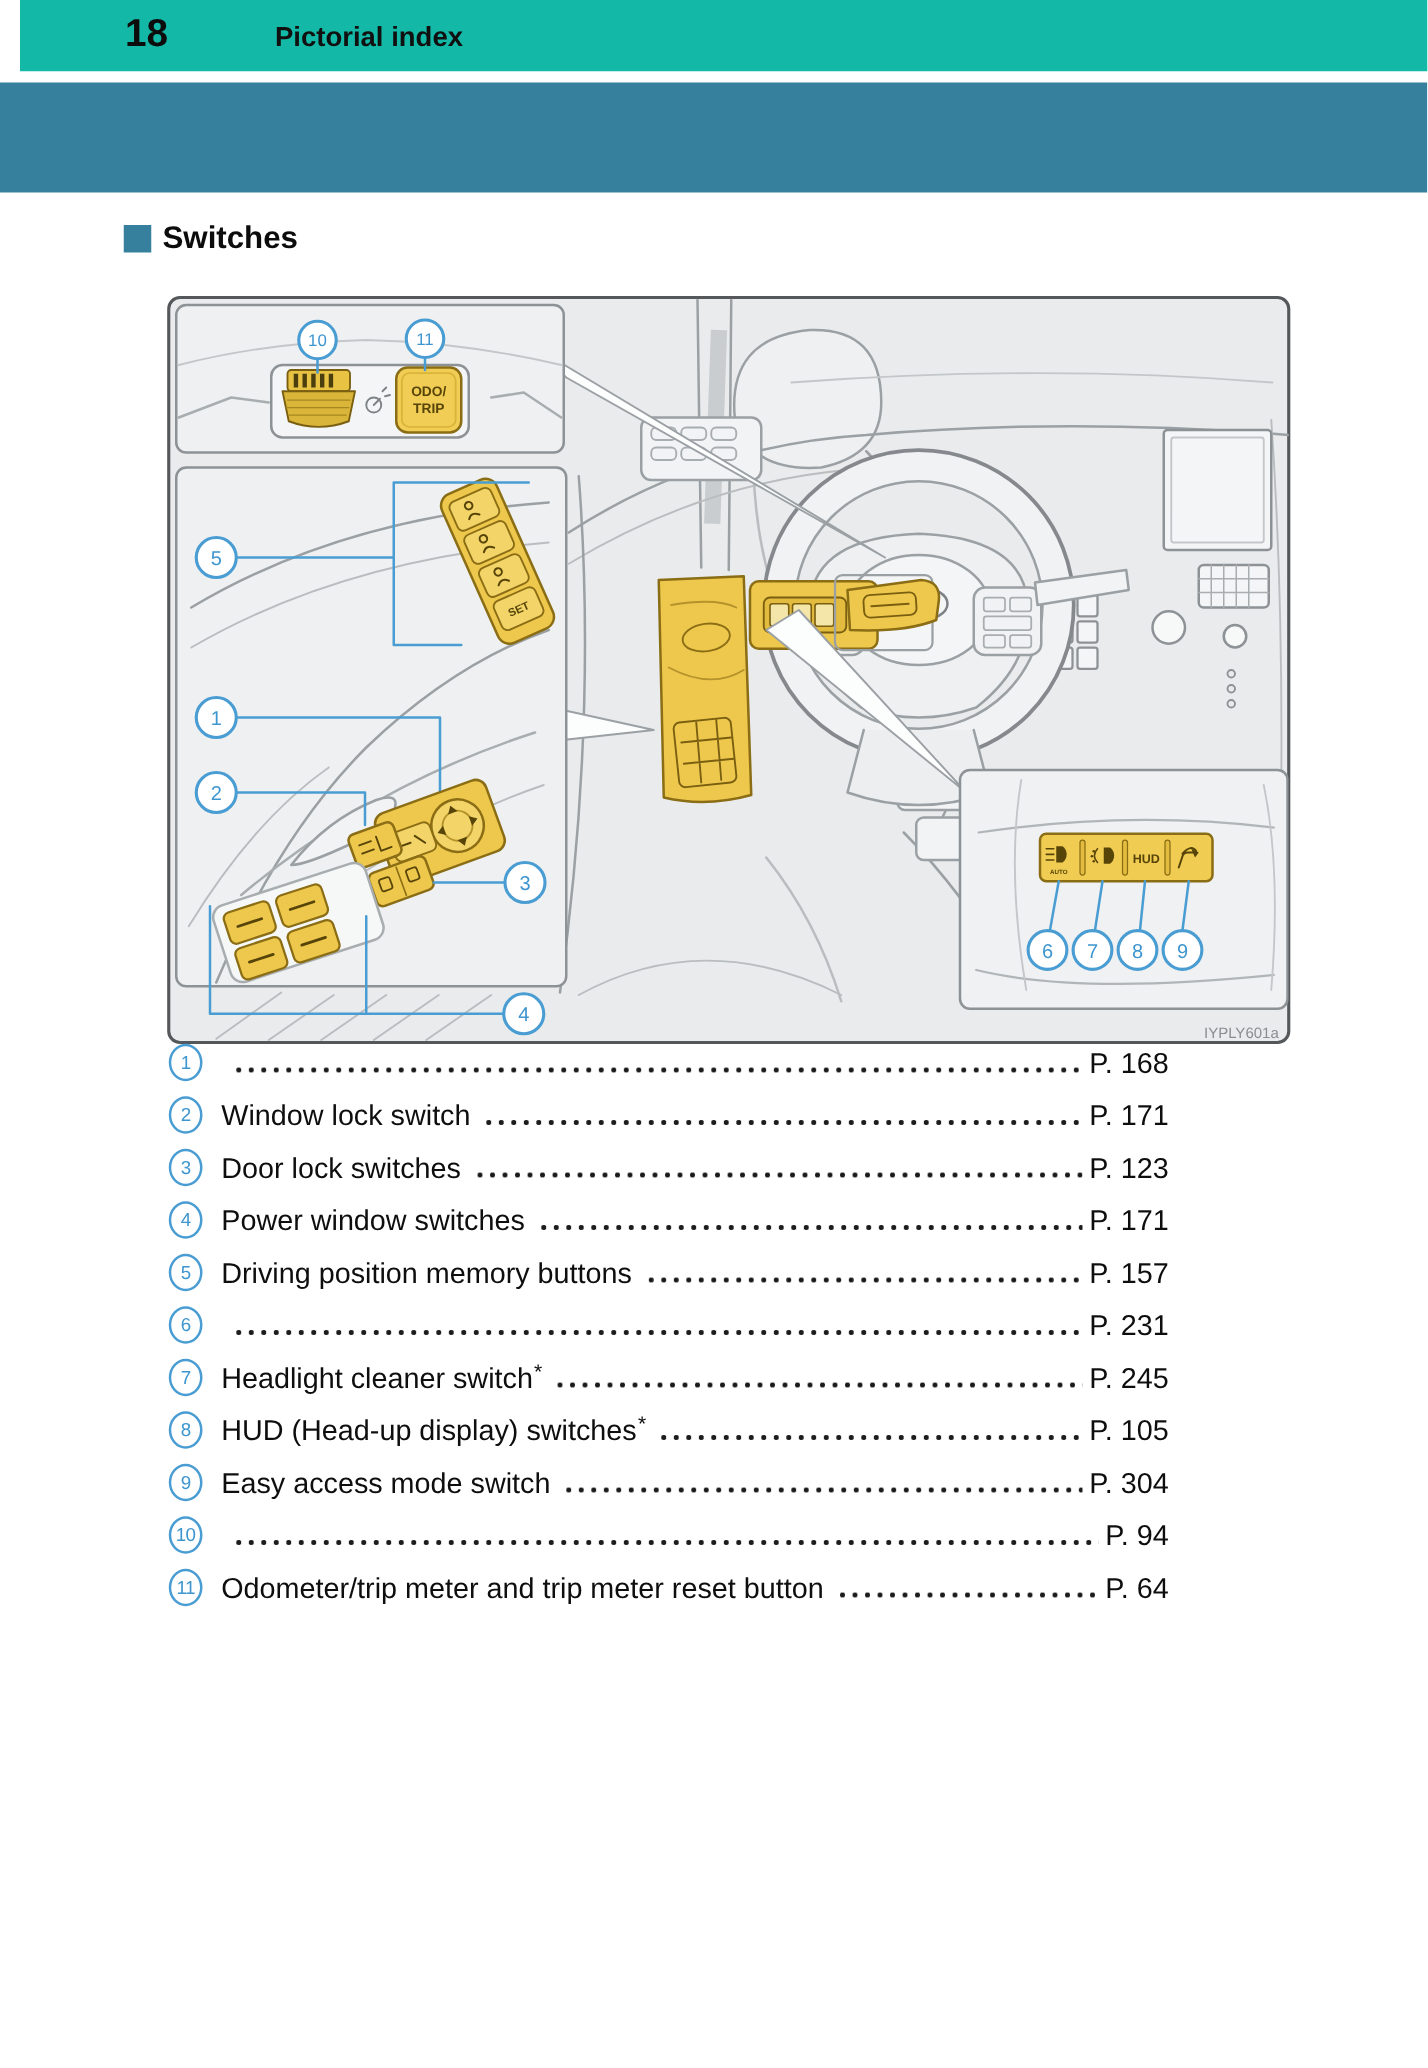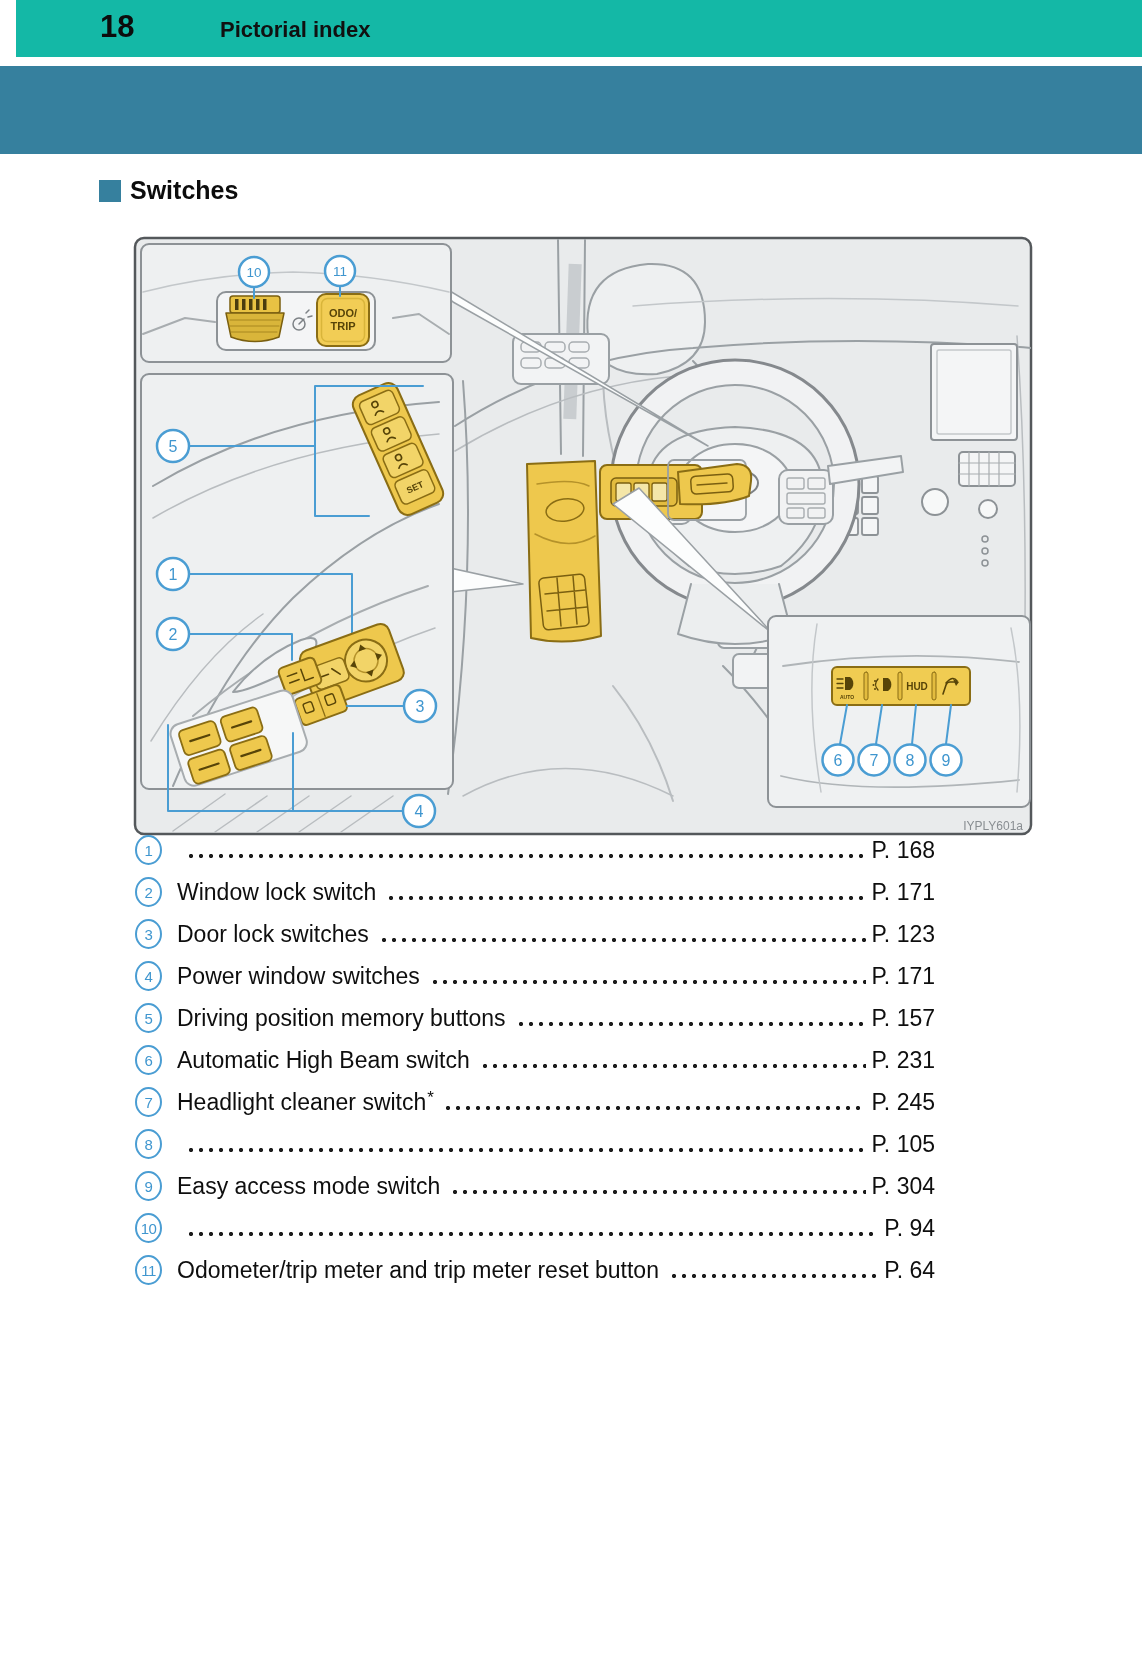--- a/index.html
+++ b/index.html
@@ -404,32 +404,32 @@
       <span class="page-ref">P. 171</span>
     </div>
     <div class="index-row">
       <span class="num-badge">5</span>
       <span class="item-label"><span>Driving position memory buttons</span><sup></sup></span>
       <span class="leader"></span>
       <span class="page-ref">P. 157</span>
     </div>
     <div class="index-row">
       <span class="num-badge">6</span>
-      <span class="item-label"><span>Automatic High Beam switch</span><sup></sup></span>
       <span class="leader"></span>
       <span class="page-ref">P. 231</span>
     </div>
     <div class="index-row">
       <span class="num-badge">7</span>
       <span class="item-label"><span>Headlight cleaner switch</span><sup>*</sup></span>
       <span class="leader"></span>
       <span class="page-ref">P. 245</span>
     </div>
     <div class="index-row">
       <span class="num-badge">8</span>
+      <span class="item-label"><span>HUD (Head-up display) switches</span><sup>*</sup></span>
       <span class="leader"></span>
       <span class="page-ref">P. 105</span>
     </div>
     <div class="index-row">
       <span class="num-badge">9</span>
       <span class="item-label"><span>Easy access mode switch</span><sup></sup></span>
       <span class="leader"></span>
       <span class="page-ref">P. 304</span>
     </div>
     <div class="index-row">

